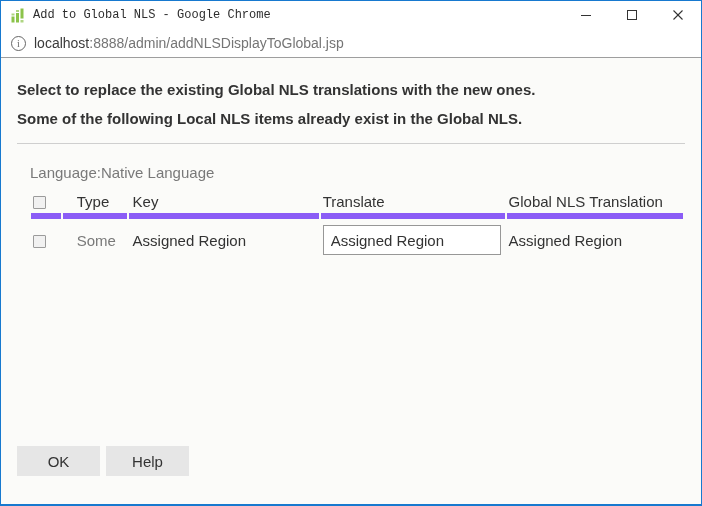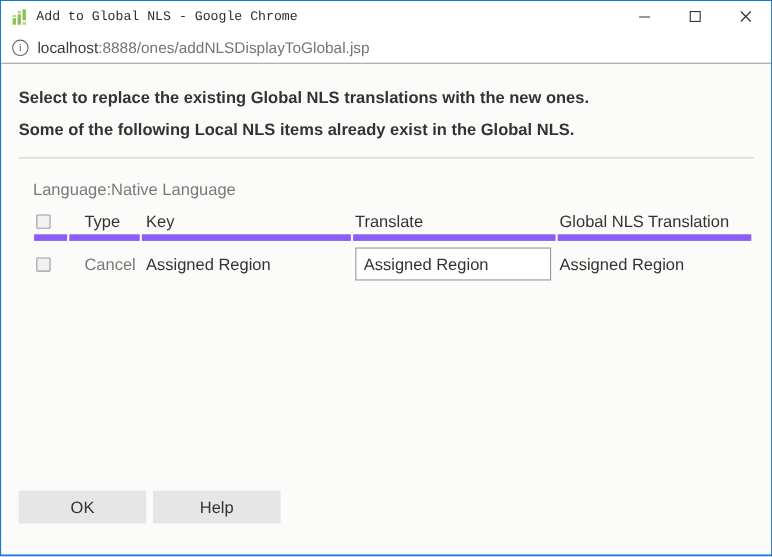--- a/index.html
+++ b/index.html
@@ -94,21 +94,21 @@
     width: 178px; height: 30px;
     border: 1px solid #979797; background: #fff;
     font-family: "Liberation Sans", "DejaVu Sans", sans-serif;
     font-size: 15px; color: #333;
     padding: 0 7px; outline: none;
   }
 
   
   .button-bar { position: absolute; left: 16px; bottom: 28px; display: flex; }
   .btn {
-    width: 116px; height: 30px; margin-right: 6px;
+    width: 83px; height: 30px; margin-right: 6px;
     background: #e6e6e6; border: none;
     font-family: "Liberation Sans", "DejaVu Sans", sans-serif;
     font-size: 15px; color: #333;
     cursor: pointer;
   }
 </style>
 </head>
 <body>
 
 <div class="window">
@@ -138,21 +138,21 @@
         <svg width="12" height="12">
           <line x1="1.5" y1="1.5" x2="10.5" y2="10.5" stroke="#333" stroke-width="1.1"></line>
           <line x1="10.5" y1="1.5" x2="1.5" y2="10.5" stroke="#333" stroke-width="1.1"></line>
         </svg>
       </div>
     </div>
   </div>
 
   <div class="addressbar">
     <span class="info-icon">i</span>
-    <span class="url"><span class="host">localhost</span><span class="path">:8888/ones/addNLSDisplayToGlobal.jsp</span></span>
+    <span class="url"><span class="host">localhost</span><span class="path">:8888/admin/addNLSDisplayToGlobal.jsp</span></span>
   </div>
 
   <div class="content">
 
     <div class="message">
       <p>Select to replace the existing Global NLS translations with the new ones.</p>
       <p>Some of the following Local NLS items already exist in the Global NLS.</p>
     </div>
 
     <hr class="rule">
@@ -165,21 +165,21 @@
           <th class="c-cb"><span class="checkbox"></span></th>
           <th class="c-type">Type</th>
           <th class="c-key">Key</th>
           <th class="c-translate">Translate</th>
           <th class="c-global">Global NLS Translation</th>
         </tr>
       </thead>
       <tbody>
         <tr>
           <td class="c-cb"><span class="checkbox"></span></td>
-          <td class="c-type gray">Cancel</td>
+          <td class="c-type gray">Some</td>
           <td class="c-key dark">Assigned Region</td>
           <td class="c-translate"><input class="translate-input" value="Assigned Region" style=""></td>
           <td class="c-global dark">Assigned Region</td>
         </tr>
       </tbody>
     </table>
   </div>
 
   <div class="button-bar">
     <button class="btn">OK</button>

